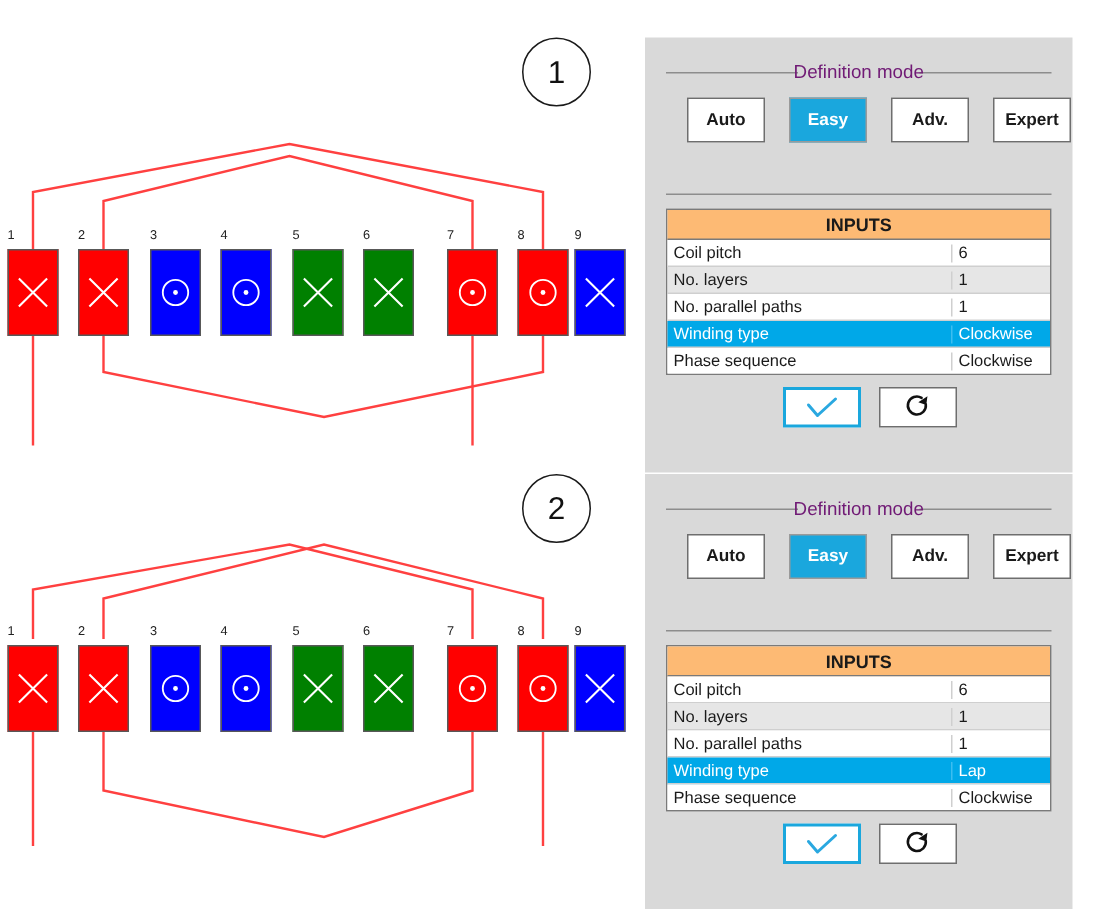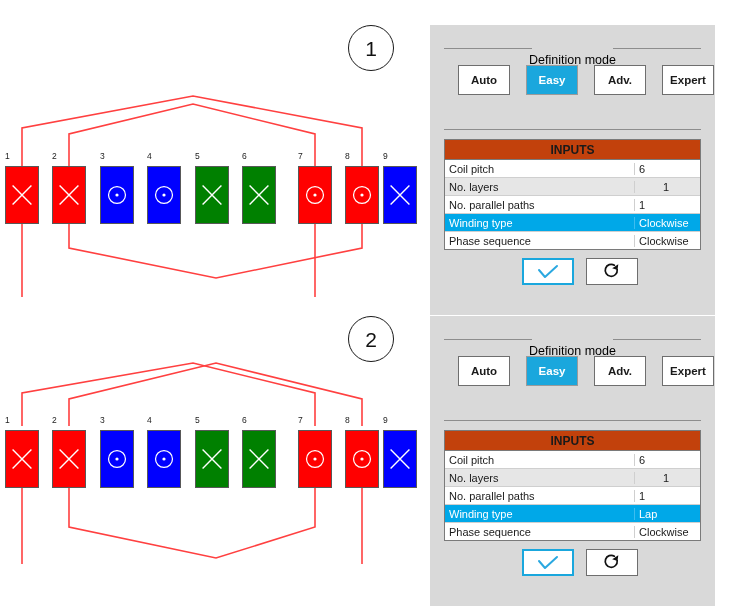--- a/index.html
+++ b/index.html
@@ -39,52 +39,52 @@
   .groupbox{
     position:absolute;left:14px;top:14px;width:257px;height:72px;
     box-sizing:border-box;
   }
   .gb-line{
     position:absolute;top:9px;height:1px;background:#8d8d8d;
   }
   .gb-line.l{left:0;width:88px;}
   .gb-line.r{right:0;width:88px;}
   .gb-legend{
-    position:absolute;top:12px;left:50%;transform:translateX(-50%);
-    font-size:12.5px;color:#000000;background:transparent;
+    position:absolute;top:0;left:50%;transform:translateX(-50%);
+    font-size:12.5px;color:#701a75;background:transparent;
     padding:0 4px;line-height:18px;white-space:nowrap;
   }
   .mode-btns{position:absolute;left:0;top:26px;width:100%;height:34px;}
   .mbtn{
     position:absolute;top:0;width:52px;height:30px;box-sizing:border-box;
     border:1.3px solid #6e6e6e;background:#ffffff;
     display:flex;align-items:center;justify-content:center;
     font-size:11.5px;color:#1a1a1a;font-weight:bold;
   }
   .mbtn.active{background:#1aa7dd;border-color:#9a9a9a;color:#ffffff;}
 
   .divider{position:absolute;left:14px;height:1px;background:#8d8d8d;width:257px;}
 
   
   .table{
     position:absolute;left:14px;width:257px;
     border:1.3px solid #7a7a7a;box-sizing:border-box;background:#fff;
   }
   .t-head{
-    height:19px;background:#c2410c;border-bottom:1.2px solid #7a7a7a;
+    height:19px;background:#fdba74;border-bottom:1.2px solid #7a7a7a;
     display:flex;align-items:center;justify-content:center;
     font-size:12px;color:#1a1a1a;font-weight:bold;
   }
   .t-row{
     height:17px;display:flex;align-items:center;
     border-bottom:1px solid #cfcfcf;
   }
   .t-row:last-child{border-bottom:none;}
   .t-row.odd{background:#ffffff;}
-  .t-row.even{background:#e6e6e6;gap:24px;}
+  .t-row.even{background:#e6e6e6;}
   .t-row.sel{background:#00a8e8;}
   .t-label{
     flex:0 0 190px;display:flex;align-items:center;
     padding-left:4px;font-size:11px;color:#1a1a1a;
     border-right:1px solid #cfcfcf;box-sizing:border-box;
   }
   .t-val{
     flex:1;display:flex;align-items:center;
     padding-left:4px;font-size:11px;color:#1a1a1a;
   }

